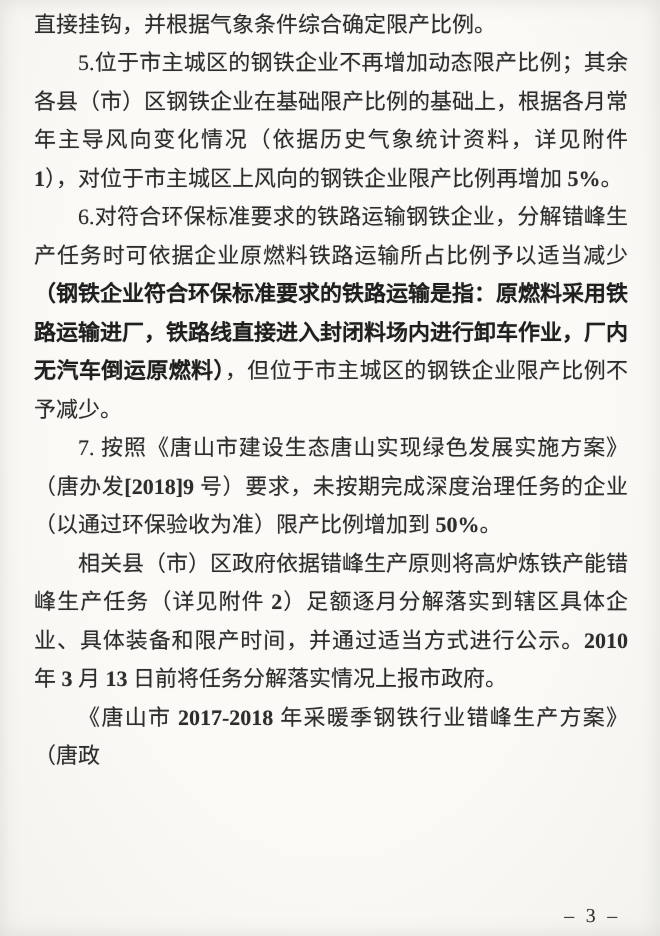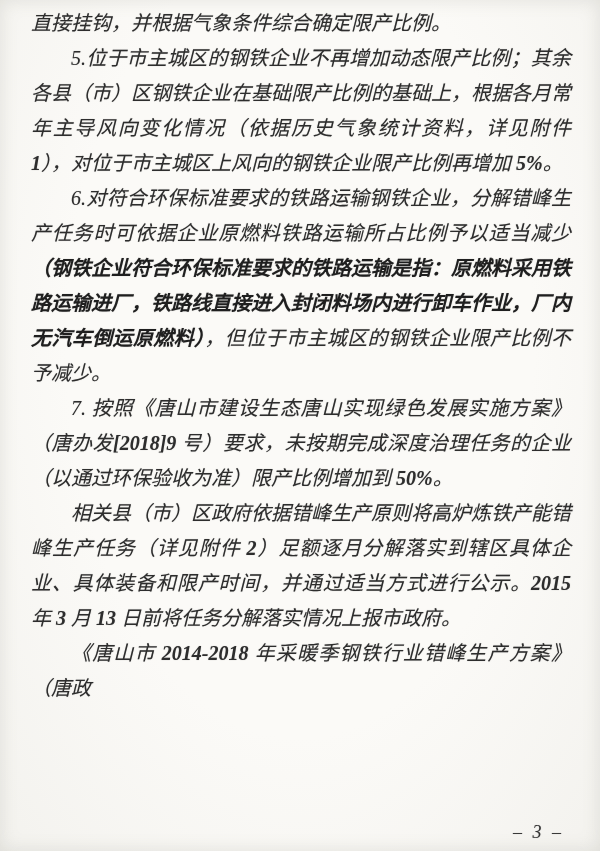--- a/index.html
+++ b/index.html
@@ -11,21 +11,20 @@
     position: relative;
     width: 600px;
     height: 851px;
     margin: 0 auto;
     overflow: hidden;
     background:
       radial-gradient(ellipse at 50% 40%, #fbfaf7 55%, #f3f2ee 100%);
     box-shadow: inset 0 0 18px rgba(120,120,110,0.18);
     font-family: "Liberation Serif", "DejaVu Serif", serif;
     color: #2d2d2d;
-    font-style: italic;
   }
   .content {
     position: absolute;
     left: 31px;
     right: 29px;
     top: 6px;
     font-size: 20px;
     line-height: 35px;
     text-align: justify;
     text-shadow: 0 0 1px rgba(45,45,45,0.35);
@@ -62,17 +61,17 @@
 </style>
 </head>
 <body>
 
 <div class="page">
   <div class="content">
       <p class="noindent"><span>直接挂钩，并根据气象条件综合确定限产比例。</span></p>
       <p><span>5.位于市主城区的钢铁企业不再增加动态限产比例；其余各县（市）区钢铁企业在基础限产比例的基础上，根据各月常年主导风向变化情况（依据历史气象统计资料，详见附件 </span><span class="run-num">1</span><span>），对位于市主城区上风向的钢铁企业限产比例再增加 </span><span class="run-num">5%</span><span>。</span></p>
       <p><span>6.对符合环保标准要求的铁路运输钢铁企业，分解错峰生产任务时可依据企业原燃料铁路运输所占比例予以适当减少</span><span class="run-b">（钢铁企业符合环保标准要求的铁路运输是指：原燃料采用铁路运输进厂，铁路线直接进入封闭料场内进行卸车作业，厂内无汽车倒运原燃料）</span><span>，但位于市主城区的钢铁企业限产比例不予减少。</span></p>
       <p><span>7. 按照《唐山市建设生态唐山实现绿色发展实施方案》（唐办发</span><span class="run-num">[2018]9</span><span> 号）要求，未按期完成深度治理任务的企业（以通过环保验收为准）限产比例增加到 </span><span class="run-num">50%</span><span>。</span></p>
-      <p><span>相关县（市）区政府依据错峰生产原则将高炉炼铁产能错峰生产任务（详见附件 </span><span class="run-num">2</span><span>）足额逐月分解落实到辖区具体企业、具体装备和限产时间，并通过适当方式进行公示。</span><span class="run-num">2015</span><span> 年 </span><span class="run-num">3</span><span> 月 </span><span class="run-num">13</span><span> 日前将任务分解落实情况上报市政府。</span></p>
-      <p><span>《唐山市 </span><span class="run-num">2014-2018</span><span> 年采暖季钢铁行业错峰生产方案》（唐政</span></p>
+      <p><span>相关县（市）区政府依据错峰生产原则将高炉炼铁产能错峰生产任务（详见附件 </span><span class="run-num">2</span><span>）足额逐月分解落实到辖区具体企业、具体装备和限产时间，并通过适当方式进行公示。</span><span class="run-num">2010</span><span> 年 </span><span class="run-num">3</span><span> 月 </span><span class="run-num">13</span><span> 日前将任务分解落实情况上报市政府。</span></p>
+      <p><span>《唐山市 </span><span class="run-num">2017-2018</span><span> 年采暖季钢铁行业错峰生产方案》（唐政</span></p>
     </div>
   <div class="footer">– 3 –</div>
 </div>
 
 </body></html>

